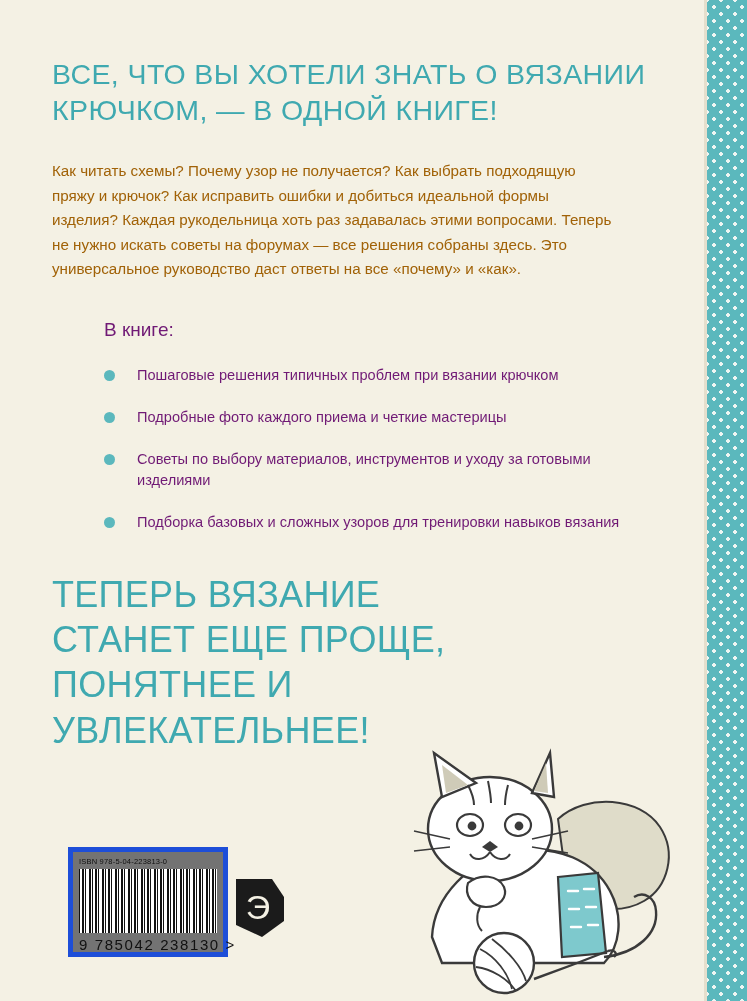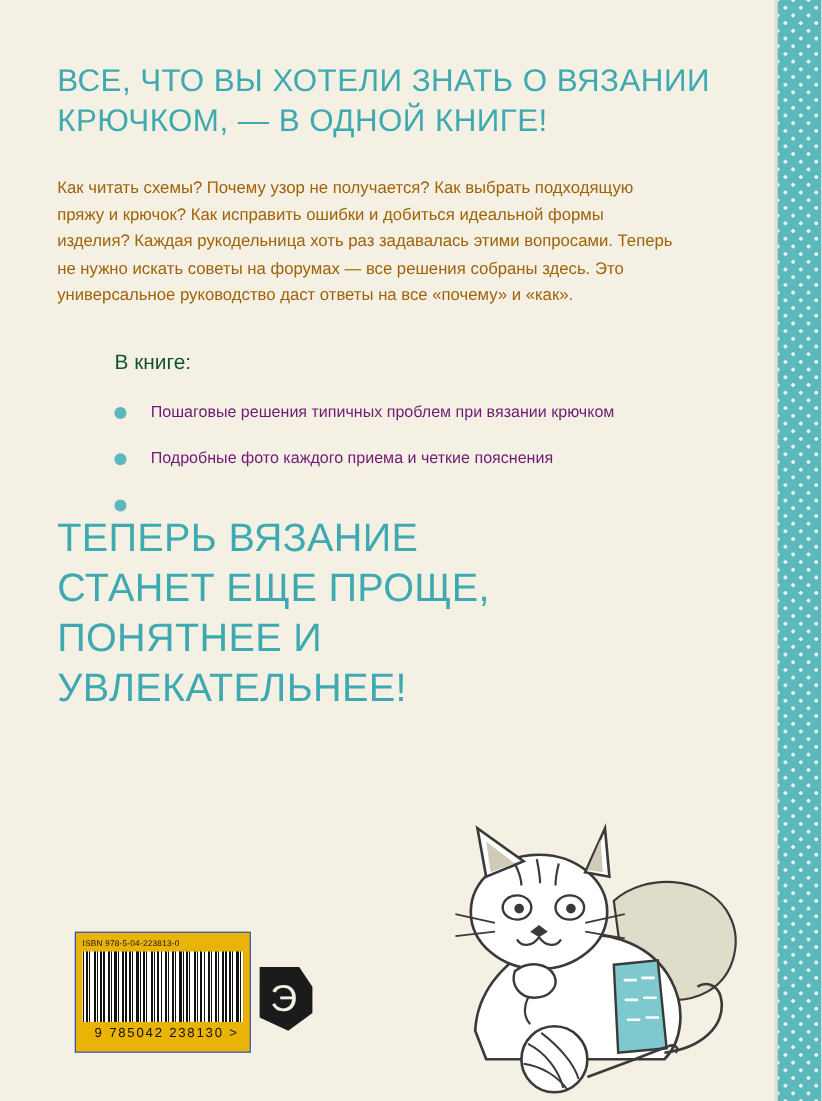--- a/index.html
+++ b/index.html
@@ -74,21 +74,21 @@
     max-width: 565px;
   }
 
   .inbook-block {
     margin-top: 36px;
     padding-left: 52px;
     box-sizing: border-box;
   }
 
   .inbook-title {
-    color: #14532d;
+    color: #701a75;
     font-size: 19px;
     line-height: 1.3;
     margin: 0 0 22px 0;
   }
 
   .bullets {
     list-style: none;
     margin: 0;
     padding: 0;
   }
@@ -120,22 +120,22 @@
     max-width: 470px;
   }
 
   
   .barcode-box {
     position: absolute;
     left: 68px;
     bottom: 44px;
     width: 160px;
     height: 110px;
-    background: #eab308;
-    border: 1px solid #1d4ed8;
+    background: #737373;
+    border: 5px solid #1d4ed8;
     box-sizing: border-box;
     padding: 5px 6px 3px 6px;
   }
   .isbn-text {
     font-family: "Liberation Sans", sans-serif;
     font-size: 7.5px;
     color: #111;
     letter-spacing: 0.2px;
     margin-bottom: 3px;
   }
@@ -145,26 +145,25 @@
     background-image: repeating-linear-gradient(
       to right,
       #111 0px, #111 1px, #fff 1px, #fff 3px,
       #111 3px, #111 5px, #fff 5px, #fff 6px,
       #111 6px, #111 7px, #fff 7px, #fff 10px,
       #111 10px, #111 12px, #fff 12px, #fff 13px
     );
   }
   .barcode-digits {
     font-family: "Liberation Sans", sans-serif;
-    font-size: 12px;
+    font-size: 15px;
     color: #111;
     letter-spacing: 1.6px;
     margin-top: 3px;
     white-space: nowrap;
-    margin-left: 11px;
   }
 
   
   .publisher-logo {
     position: absolute;
     left: 232px;
     bottom: 60px;
     width: 56px;
     height: 66px;
   }
@@ -198,24 +197,29 @@
     <div class="inbook-block">
       <div class="inbook-title">В книге:</div>
 
       <ul class="bullets">
         <li>
           <span class="dot"></span>
           <span>Пошаговые решения типичных проблем при вязании крючком</span>
         </li>
         <li>
           <span class="dot"></span>
-          <span>Подробные фото каждого приема и четкие пояснения</span>
-        </li>
-        <li>
-          <span class="dot"></span>
+          <span>Подробные фото каждого приема и четкие мастерицы</span>
+        </li>
+        <li>
+          <span class="dot"></span>
+          <span>Советы по выбору материалов, инструментов и уходу за готовыми изделиями</span>
+        </li>
+        <li>
+          <span class="dot"></span>
+          <span>Подборка базовых и сложных узоров для тренировки навыков вязания</span>
         </li>
       </ul>
     </div>
 
     <div class="closing">ТЕПЕРЬ ВЯЗАНИЕ СТАНЕТ ЕЩЕ ПРОЩЕ, ПОНЯТНЕЕ И УВЛЕКАТЕЛЬНЕЕ!</div>
 
   </div>
 
   <div class="cat-illu">
     <svg viewBox="0 0 330 300" width="330" height="300" xmlns="http://www.w3.org/2000/svg">

